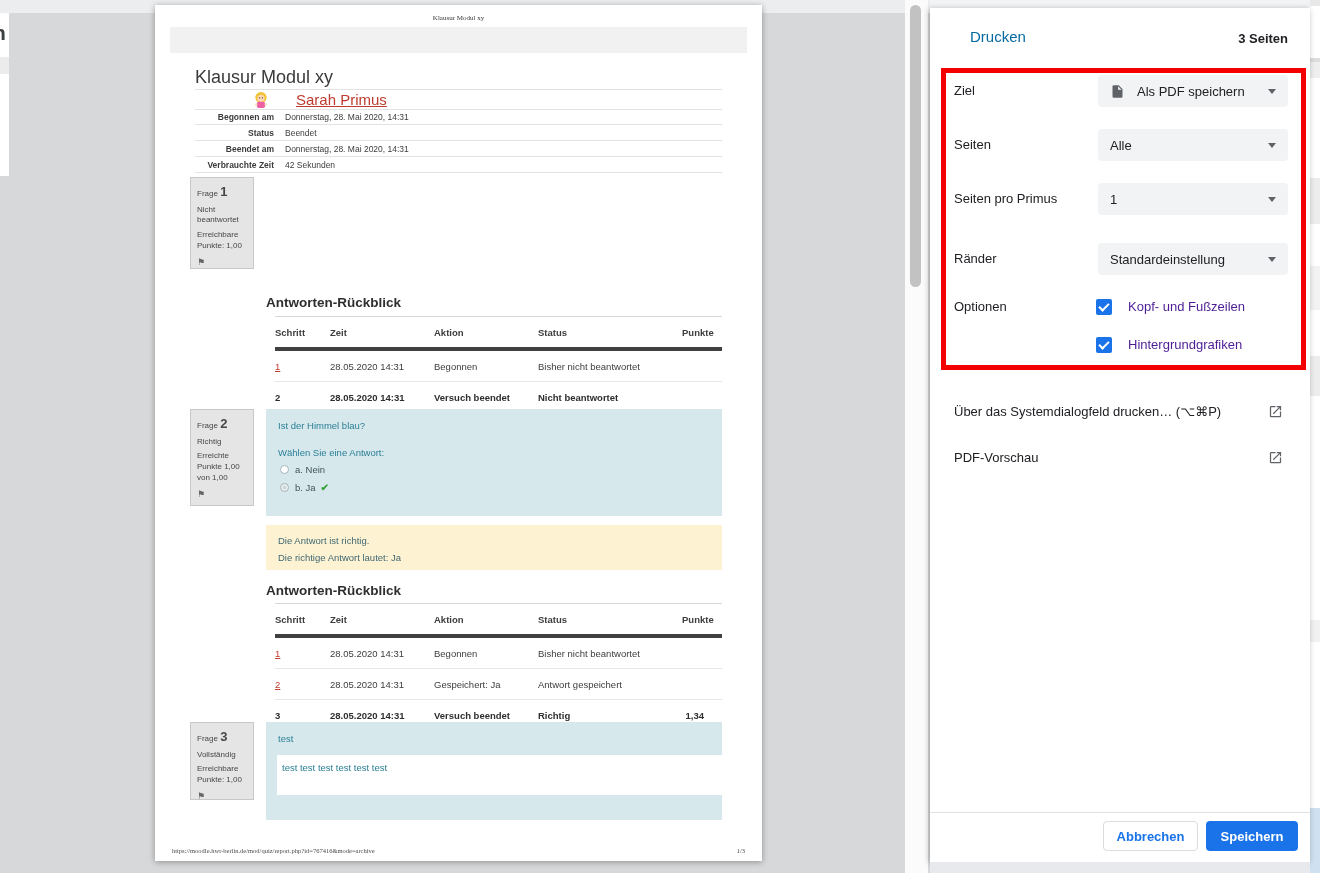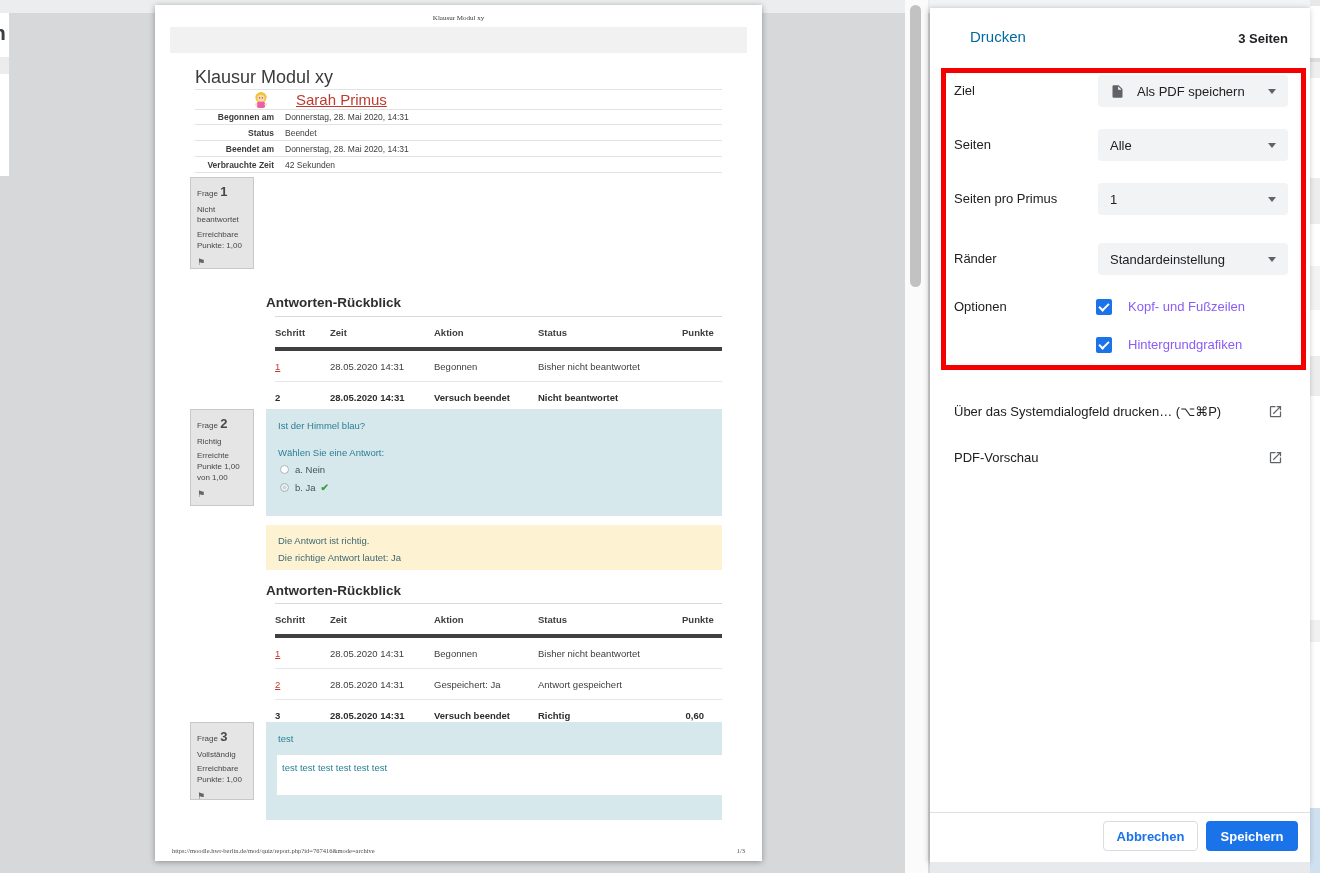--- a/index.html
+++ b/index.html
@@ -67,21 +67,21 @@
   .dlg-pages{right:22px;top:23px;font-size:13px;font-weight:bold;color:#202124;}
   .red-annot{left:11px;top:60px;width:365px;height:302px;border:5px solid #f50000;box-sizing:border-box;pointer-events:none;}
   .drow{left:0;width:380px;height:32px;}
   .dlabel{position:absolute;left:24px;top:0;line-height:32px;font-size:13px;color:#202124;}
   .dselect{position:absolute;left:168px;top:0;width:190px;height:32px;background:#f1f3f4;border-radius:4px;display:flex;align-items:center;padding:0 12px;box-sizing:border-box;font-size:13px;color:#202124;cursor:pointer;}
   .dselect .docicon{margin-right:12px;flex:0 0 auto;}
   .caret{margin-left:auto;width:0;height:0;border-left:4.5px solid transparent;border-right:4.5px solid transparent;border-top:5px solid #5f6368;}
   .cbrow{left:0;width:380px;height:16px;}
   .cb{position:absolute;left:166px;top:0;width:16px;height:16px;background:#1a73e8;border-radius:2px;cursor:pointer;}
   .cb::after{content:"";position:absolute;left:3px;top:3.5px;width:8px;height:4px;border-left:2px solid #fff;border-bottom:2px solid #fff;transform:rotate(-45deg);}
-  .cblabel{position:absolute;left:198px;top:0;line-height:16px;font-size:13px;color:#8b5cf6;}
+  .cblabel{position:absolute;left:198px;top:0;line-height:16px;font-size:13px;color:#4c1d95;}
   .dlink{left:0;width:380px;height:18px;cursor:pointer;}
   .dlink .txt{position:absolute;left:24px;top:0;line-height:18px;font-size:13px;color:#202124;}
   .dlink .ext{position:absolute;right:27px;top:1px;}
   .dlg-divider{left:0;top:804px;width:380px;height:1px;background:#e0e0e0;}
   .btn{display:flex;align-items:center;justify-content:center;font-size:13px;font-weight:bold;border-radius:4px;cursor:pointer;box-sizing:border-box;}
   .btn-cancel{left:173px;top:813px;width:95px;height:30px;background:#fff;border:1px solid #dadce0;color:#1a73e8;}
   .btn-save{left:276px;top:813px;width:92px;height:30px;background:#1a73e8;color:#fff;}
 </style>
 </head>
 <body>
@@ -223,21 +223,21 @@
         <span>28.05.2020 14:31</span>
         <span>Gespeichert: Ja</span>
         <span>Antwort gespeichert</span>
         <span class="pts"></span>
       </div>
       <div class="rrow boldrow">
         <span>3</span>
         <span>28.05.2020 14:31</span>
         <span>Versuch beendet</span>
         <span>Richtig</span>
-        <span class="pts">0,60</span>
+        <span class="pts">1,34</span>
       </div>
     </div>
 
     <div class="a qinfo" style="top:717px;height:78px;">
       <div><span>Frage</span> <span class="qno">3</span></div>
       <div class="blk">Vollständig</div>
       <div class="blk">Erreichbare Punkte: 1,00</div>
       <div class="flag">⚑</div>
     </div>
     <div class="a qbody" style="top:717px;height:98px;">

